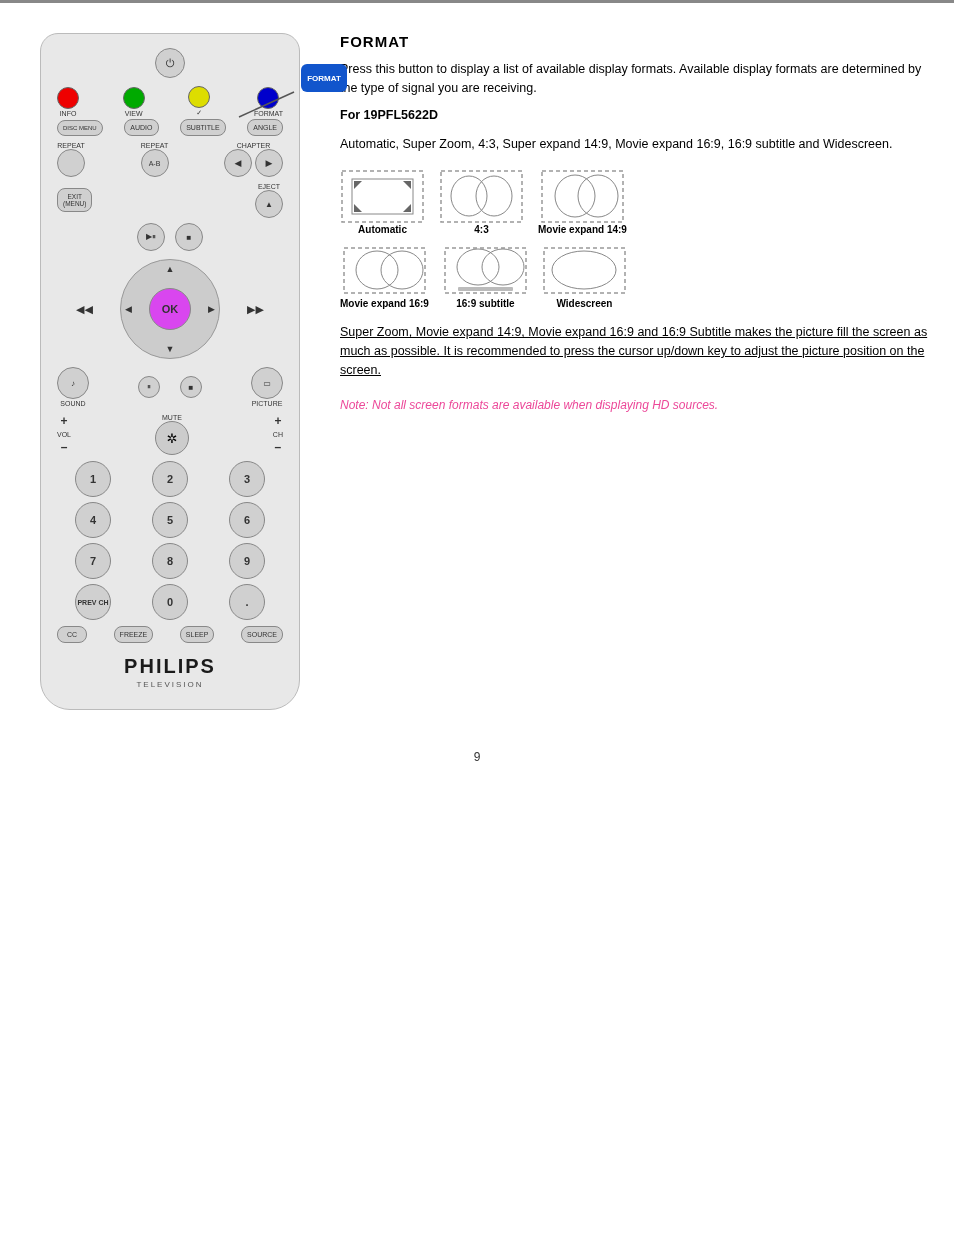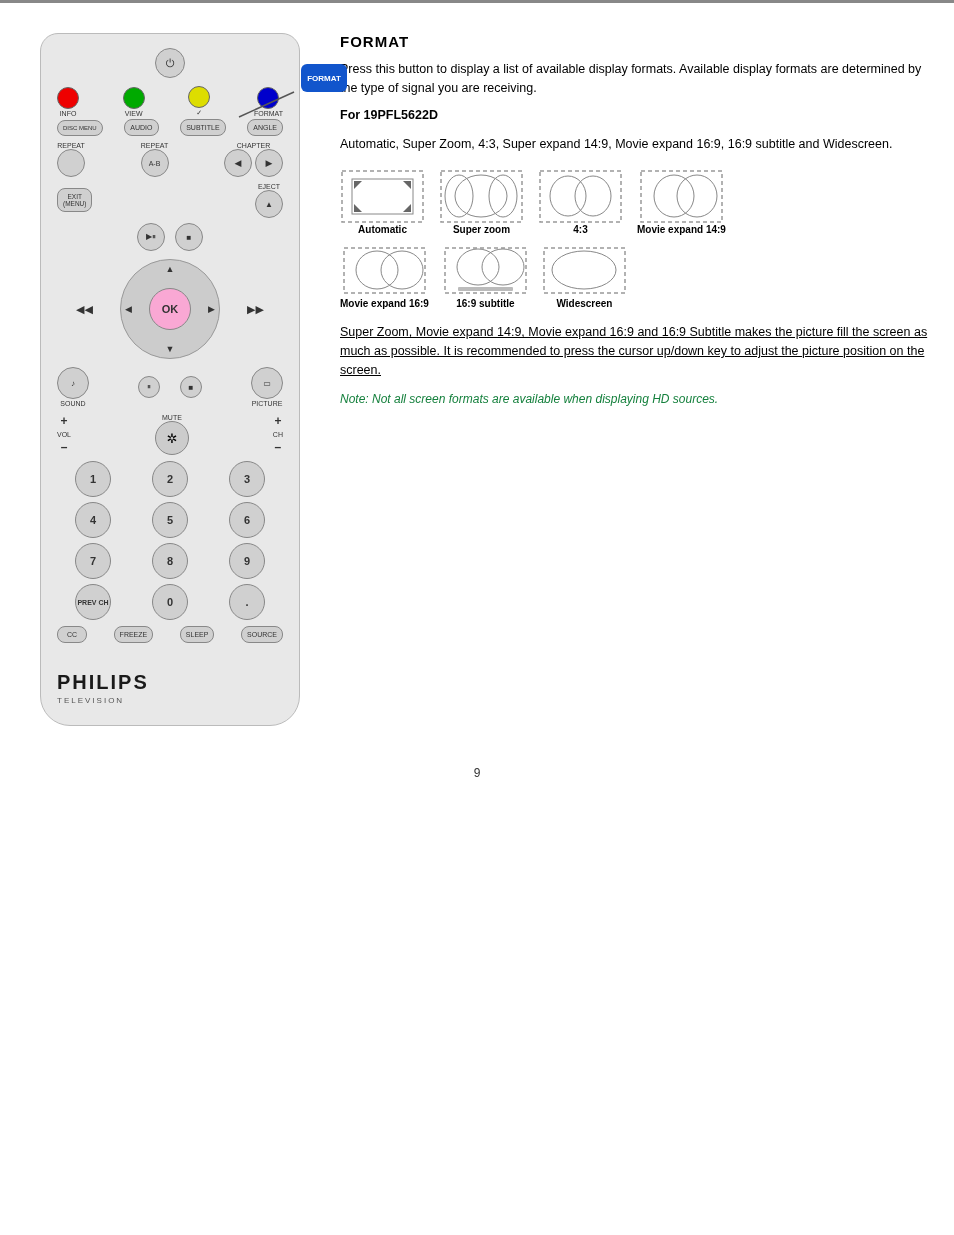--- a/index.html
+++ b/index.html
@@ -130,21 +130,21 @@
       border-radius: 50%;
       background: #ccc;
       border: 1.5px solid #999;
       position: absolute;
       top: 0; left: 0;
     }
     .nav-ok {
       width: 42px;
       height: 42px;
       border-radius: 50%;
-      background: #f9a8d4;
+      background: #d946ef;
       border: 1.5px solid #888;
       position: absolute;
       top: 50%; left: 50%;
       transform: translate(-50%, -50%);
       display: flex;
       align-items: center;
       justify-content: center;
       font-size: 11px;
       font-weight: bold;
       color: #333;
@@ -240,22 +240,22 @@
       background: #d0d0d0;
       font-size: 7px;
       color: #333;
       padding: 4px 5px;
       cursor: pointer;
       text-align: center;
       min-width: 30px;
     }
     
     .brand-section {
-      text-align: left;
-      margin-top: 28px;
+      text-align: center;
+      margin-top: 12px;
     }
     .philips-logo {
       font-size: 20px;
       font-weight: 900;
       letter-spacing: 2px;
       color: #1a1a1a;
       font-family: Arial Black, Arial, sans-serif;
     }
     .television-text {
       font-size: 8px;
@@ -338,22 +338,22 @@
     .desc-text {
       font-size: 12.5px;
       line-height: 1.5;
       color: #000;
       margin: 14px 0 10px 0;
       text-decoration: underline;
     }
     .note-text {
       font-size: 12px;
       font-style: italic;
-      color: #15803d;
-      margin-top: 12px;
+      color: #ec4899;
+      margin-top: 18px;
     }
     
     .page-number {
       text-align: center;
       font-size: 12px;
       color: #333;
       margin-top: 20px;
     }
     .exit-eject-row {
       display: flex;
@@ -554,29 +554,20 @@
           <rect x="12" y="10" width="61" height="35" fill="none" stroke="#888" stroke-width="1"></rect>
 
           <polygon points="14,12 22,12 14,20" fill="#666"></polygon>
           <polygon points="71,12 63,12 71,20" fill="#666"></polygon>
           <polygon points="14,43 22,43 14,35" fill="#666"></polygon>
           <polygon points="71,43 63,43 71,35" fill="#666"></polygon>
         </svg>
         <div class="format-icon-label">Automatic</div>
       </div>
 
-      <div class="format-icon-item">
-        <svg width="85" height="55">
-          <rect x="2" y="2" width="81" height="51" fill="none" stroke="#999" stroke-width="1.5" stroke-dasharray="4,3"></rect>
-          <ellipse cx="42" cy="27" rx="26" ry="21" fill="none" stroke="#888" stroke-width="1"></ellipse>
-          <ellipse cx="20" cy="27" rx="14" ry="21" fill="none" stroke="#888" stroke-width="1"></ellipse>
-          <ellipse cx="64" cy="27" rx="14" ry="21" fill="none" stroke="#888" stroke-width="1"></ellipse>
-        </svg>
-        <div class="format-icon-label">Super zoom</div>
-      </div>
 
       <div class="format-icon-item">
         <svg width="85" height="55">
           <rect x="2" y="2" width="81" height="51" fill="none" stroke="#999" stroke-width="1.5" stroke-dasharray="4,3"></rect>
 
           <ellipse cx="30" cy="27" rx="18" ry="20" fill="none" stroke="#888" stroke-width="1"></ellipse>
           <ellipse cx="55" cy="27" rx="18" ry="20" fill="none" stroke="#888" stroke-width="1"></ellipse>
         </svg>
         <div class="format-icon-label">4:3</div>
       </div>

